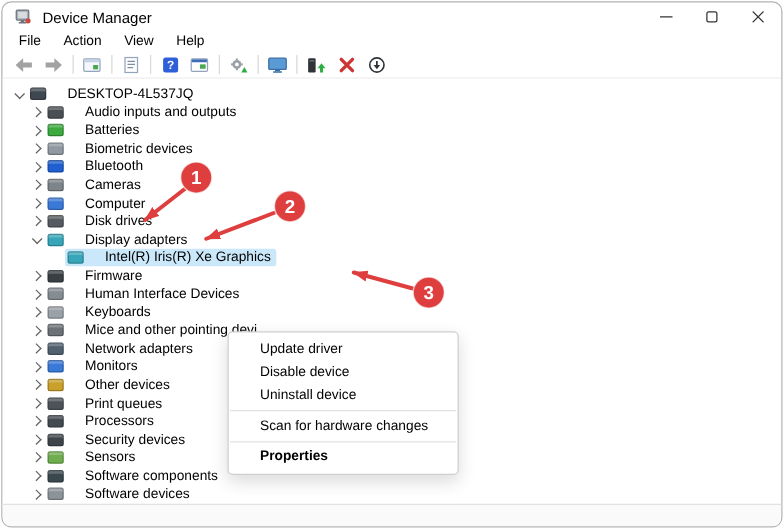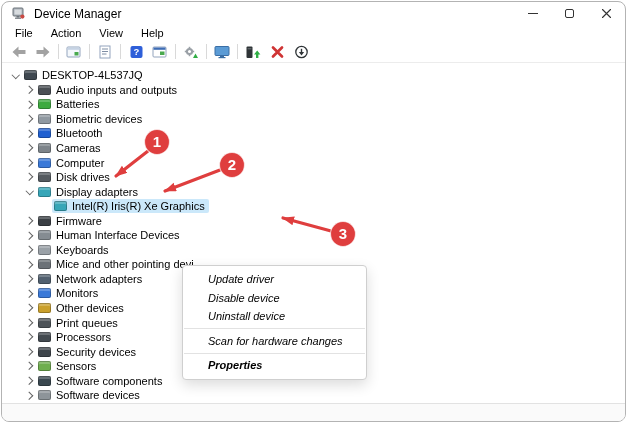--- a/index.html
+++ b/index.html
@@ -28,29 +28,29 @@
   .content{position:relative;height:343px;background:#fff;padding-top:5px;}
   .tree-row{height:14.55px;display:flex;align-items:center;font-size:11px;white-space:nowrap;}
   .chev{width:12px;flex:none;display:inline-flex;align-items:center;justify-content:center;}
   .chev::before{content:'';width:4.5px;height:4.5px;border-right:1.2px solid #646464;border-bottom:1.2px solid #646464;display:block;}
   .chev.right::before{transform:rotate(-45deg);margin-left:-2px;}
   .chev.down::before{transform:rotate(45deg);margin-top:-2px;}
   .chev.none::before{display:none;}
   .lvl0 .chev{margin-left:8px;}
   .lvl1 .chev{margin-left:22px;}
   .lvl2 .chev{margin-left:38px;}
-  .row-inner{display:flex;align-items:center;gap:5px;padding:1px 4px 1px 2px;border-radius:2px;}
+  .row-inner{display:flex;align-items:center;gap:17px;padding:1px 4px 1px 2px;border-radius:2px;}
   .tree-row.sel .row-inner{background:#cbe8fa;}
   .dev-icon{width:13px;height:10px;flex:none;border-radius:2px;
     box-shadow:inset 0 0 0 1px rgba(0,0,0,.25), inset 0 3px 0 rgba(255,255,255,.22);}
   
   .context-menu{
     position:absolute;left:180px;top:202px;width:185px;min-height:111px;z-index:5;
     background:#fff;border:1px solid #cfcfcf;border-radius:4px;
-    box-shadow:0 5px 14px rgba(0,0,0,.14);padding:4px 0;font-style:italic;
+    box-shadow:0 5px 14px rgba(0,0,0,.14);padding:4px 0;
   }
   .cm-item{height:18.5px;line-height:18.5px;font-size:11px;padding-left:25px;white-space:nowrap;}
   .cm-item.bold{font-weight:bold;}
   .cm-sep{height:1px;background:#e2e2e2;margin:2.5px 1px;}
   
   .footer{position:absolute;left:0;right:0;bottom:0;height:18px;background:#fafafa;border-top:1px solid #e2e2e2;}
   
   .annotations{position:absolute;left:0;top:0;width:625px;height:421px;z-index:10;pointer-events:none;}
 </style>
 </head>

